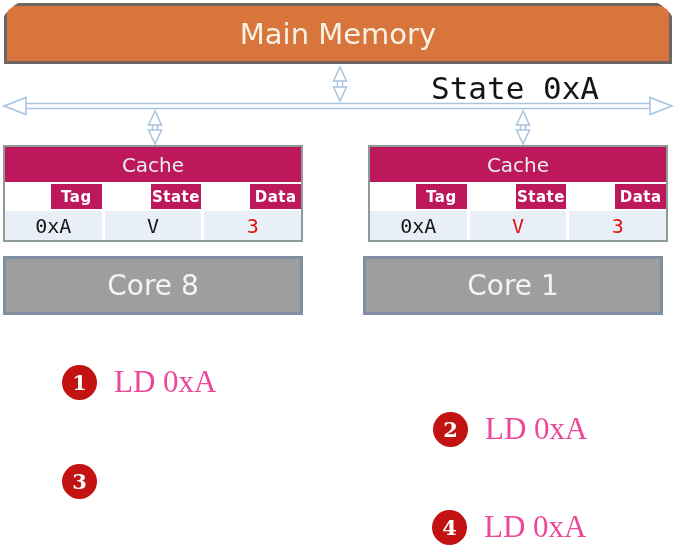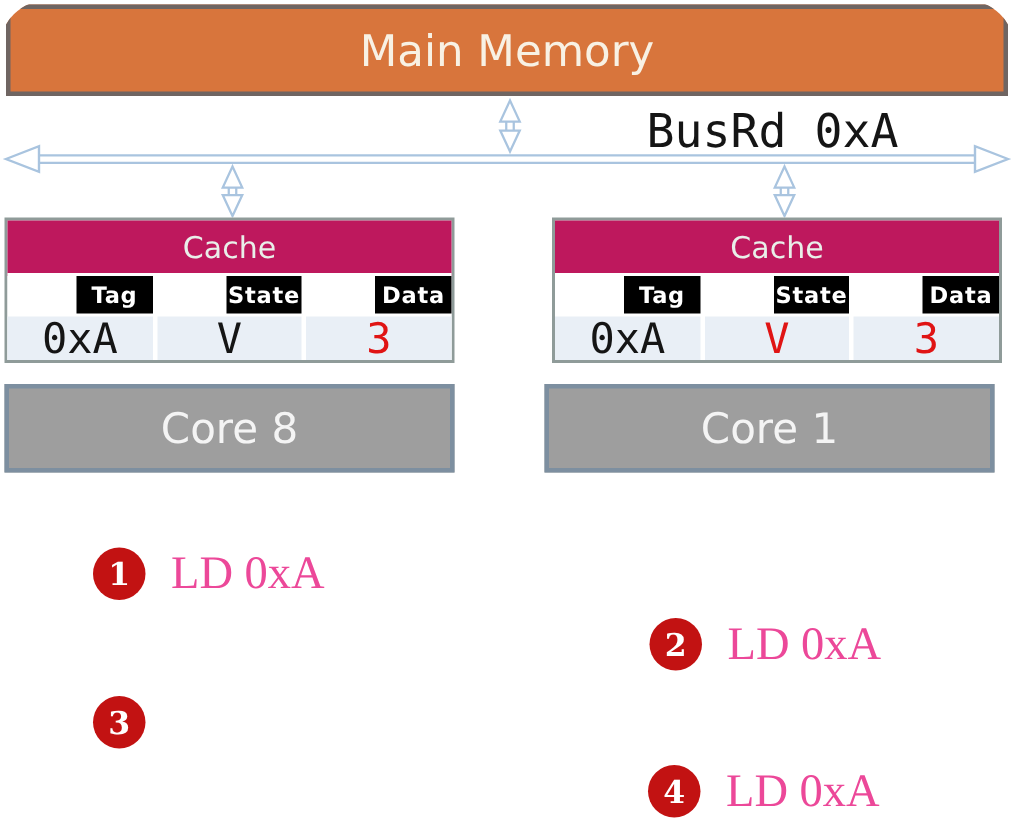--- a/index.html
+++ b/index.html
@@ -35,25 +35,25 @@
   .cache.right{left:368px;}
   .cache-title{
     height:35px;background:#be185d;border-bottom:2px solid #ffffff;
     display:flex;align-items:center;justify-content:center;
     color:#e9efe9;font-size:20px;
   }
   .cache-grid{
     display:grid;grid-template-columns:1fr 1fr 1fr;gap:2px 3px;background:#ffffff;
   }
   .th{
-    background:#000000;color:#ffffff;font-weight:bold;font-size:15px;height:25px;
+    background:#be185d;color:#ffffff;font-weight:bold;font-size:15px;height:25px;
     display:flex;align-items:center;justify-content:center;letter-spacing:.5px;margin-left:46px;
   }
   .td{
-    background:#e9eff6;height:29px;font-size:28px;
+    background:#e9eff6;height:29px;font-size:20px;
     font-family:"DejaVu Sans Mono",monospace;
     display:flex;align-items:center;justify-content:center;line-height:1;
   }
   [data-color="red"]{color:#e01414;}
   [data-color="black"]{color:#151515;}
 
   
   .core{
     position:absolute;top:256px;width:300px;height:59px;
     background:#9e9e9e;border:3px solid #7d8fa0;box-sizing:border-box;
@@ -107,21 +107,21 @@
       <line x1="523" y1="123" x2="523" y2="133" stroke="#ffffff" stroke-width="3.5"></line>
       <polygon points="523,111 516.5,125 529.5,125" fill="#ffffff" stroke="#a9c4df" stroke-width="1.5"></polygon>
       <polygon points="523,144 516.5,130 529.5,130" fill="#ffffff" stroke="#a9c4df" stroke-width="1.5"></polygon>
     </g>
   </svg>
 
   <div class="memory">
     <span>Main Memory</span>
   </div>
 
-  <div class="bus-label">BusRd 0xA</div>
+  <div class="bus-label">State 0xA</div>
 
   <div class="cache left">
     <div class="cache-title">Cache</div>
     <div class="cache-grid">
       <div class="th">Tag</div>
       <div class="th">State</div>
       <div class="th">Data</div>
       <div class="td" data-color="black">0xA</div>
       <div class="td" data-color="black">V</div>
       <div class="td" data-color="red">3</div>

